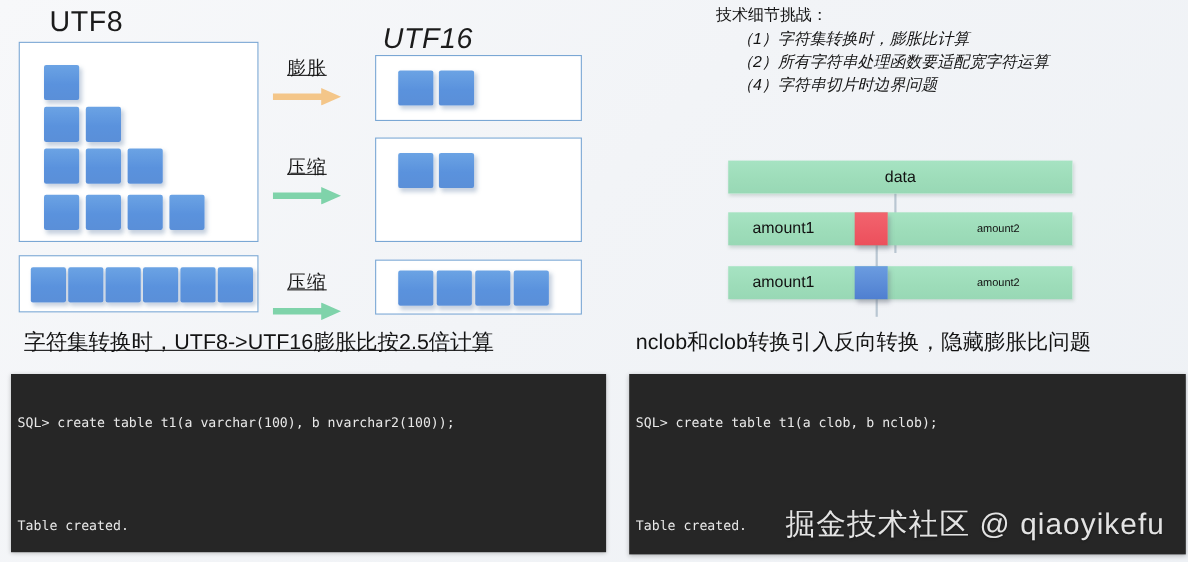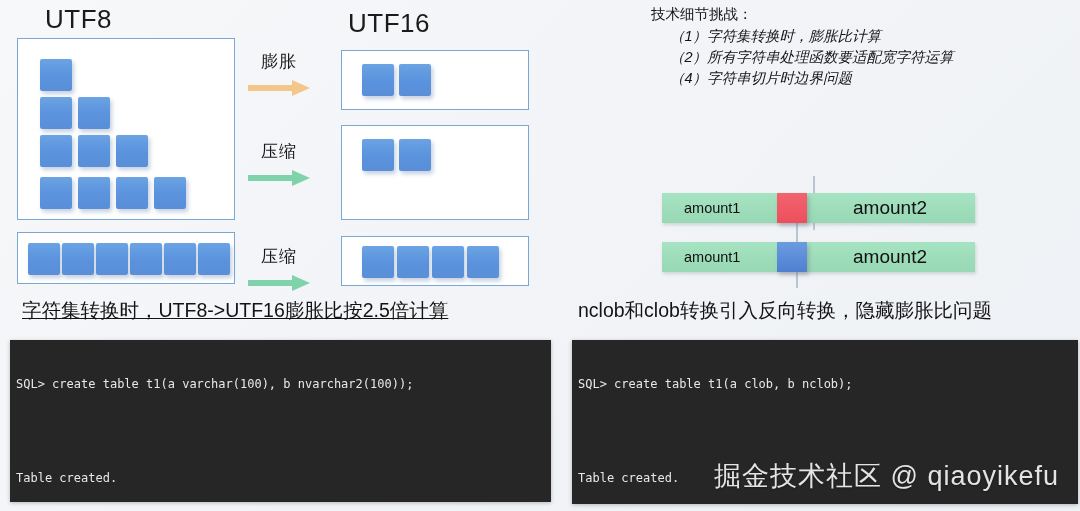--- a/index.html
+++ b/index.html
@@ -21,21 +21,21 @@
   
   .enc-title {
     position: absolute;
     font-size: 26px;
     font-weight: 400;
     color: #1b1b1b;
     letter-spacing: .5px;
     font-family: "Liberation Sans", sans-serif;
   }
   #utf8-title { left: 45px; top: 4px; text-align: right; }
-  #utf16-title { left: 348px; top: 8px; }
+  #utf16-title { left: 348px; top: 20px; font-style: italic; }
 
   
   .enc-box {
     position: absolute;
     border: 1.4px solid #7aa7d4;
     background: #ffffff;
     box-sizing: border-box;
   }
   .cell {
     position: absolute;
@@ -48,20 +48,21 @@
 
   
   .arrow-group { position: absolute; }
   .arrow-label {
     font-size: 17px;
     color: #171717;
     text-align: center;
     font-family: "Liberation Sans", sans-serif;
     letter-spacing: 1px;
     white-space: nowrap;
+    text-decoration: underline;
   }
   .arrow-svg { display: block; margin-top: 7px; }
 
   
   #challenge-block {
     position: absolute;
     left: 651px;
     top: 4px;
     width: 420px;
     color: #141414;
@@ -96,21 +97,21 @@
     font-size: 14.5px; color: #111;
   }
   .gbar-left-label {
     position: absolute; left: 22px; top: 0; bottom: 0;
     display: flex; align-items: center;
     font-size: 14.5px; color: #111;
   }
   .gbar-right-label {
     position: absolute; right: 48px; top: 0; bottom: 0;
     display: flex; align-items: center;
-    font-size: 19px; color: #111;
+    font-size: 10px; color: #111;
   }
   .split-chip {
     position: absolute;
     width: 30px;
     height: 30px;
     box-shadow: 2px 3px 4px rgba(100,100,120,.35);
   }
   .chip-red  { background: linear-gradient(180deg,#f2646e 0%, #ec4f5c 100%); }
   .chip-blue { background: linear-gradient(180deg,#6b9ce0 0%, #4f7fd0 100%); }
   .vline {
@@ -238,20 +239,23 @@
     <div class="ch-item">（1）字符集转换时，膨胀比计算</div>
     <div class="ch-item">（2）所有字符串处理函数要适配宽字符运算</div>
     <div class="ch-item">（4）字符串切片时边界问题</div>
   </div>
 
   <div id="cbc">
 
     <div class="vline" style="left:173px; top:58px; height:54px;"></div>
     <div class="vline" style="left:156px; top:88px; height:82px;"></div>
 
+    <div class="gbar" style="top:28px;">
+      <div class="gbar-center-label">data</div>
+    </div>
 
     <div class="gbar" style="top:75px;">
       <div class="gbar-left-label">amount1</div>
       <div class="gbar-right-label">amount2</div>
     </div>
     <div class="split-chip chip-red" style="left:137px; top:75px;"></div>
 
     <div class="gbar" style="top:124px;">
       <div class="gbar-left-label">amount1</div>
       <div class="gbar-right-label">amount2</div>

